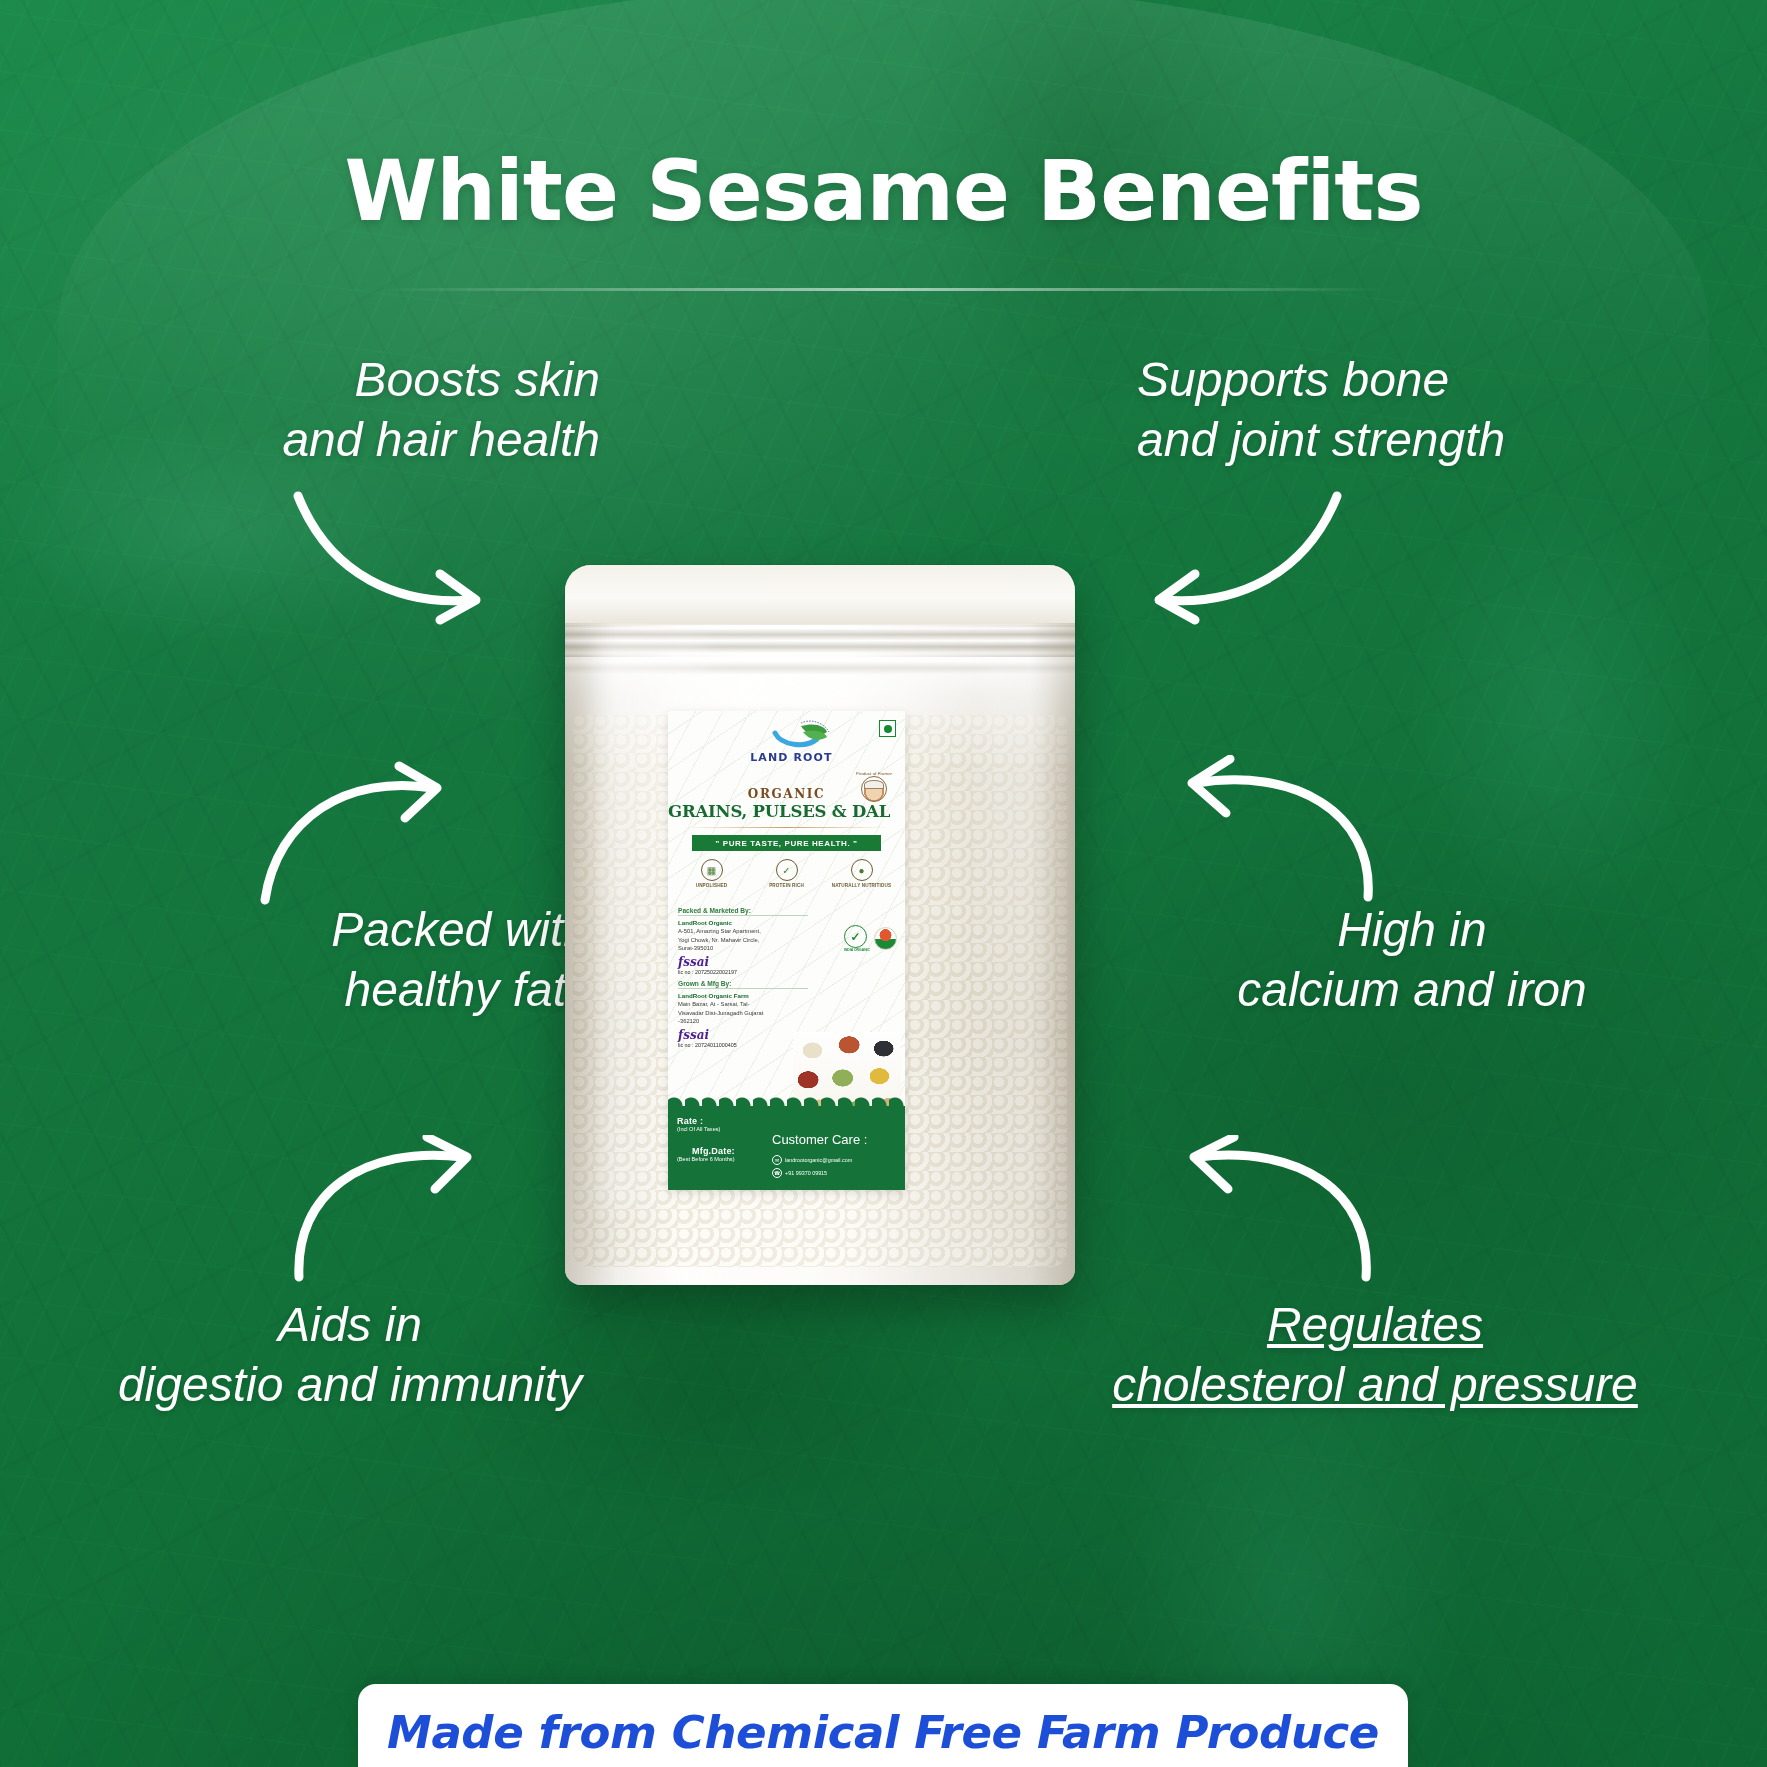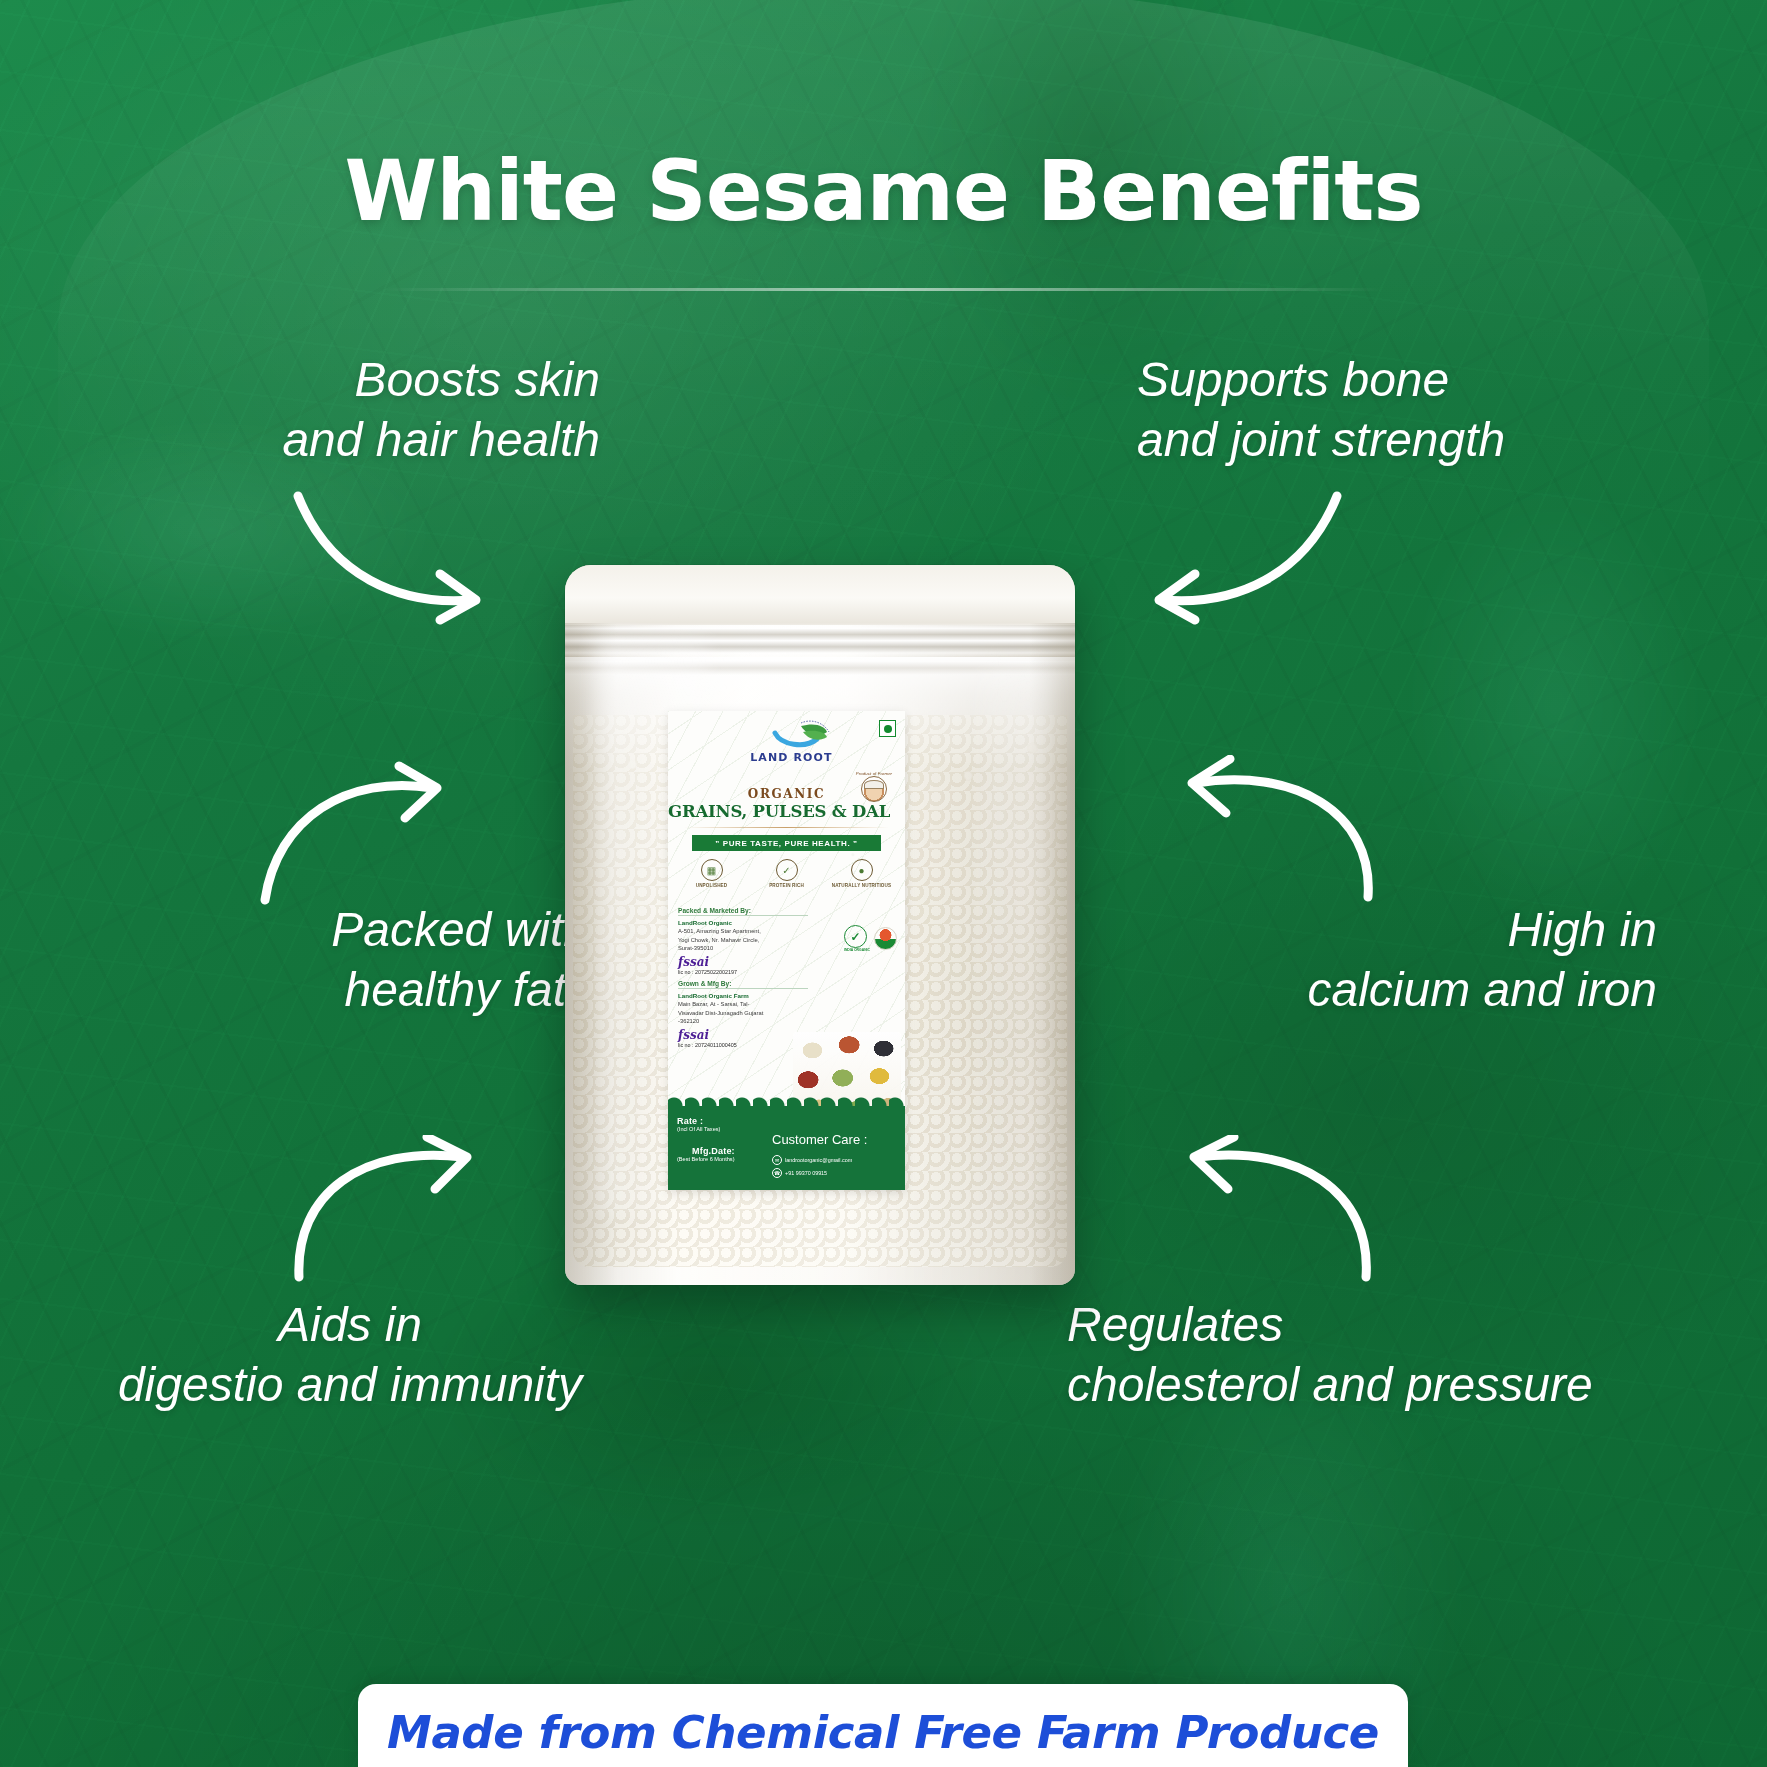--- a/index.html
+++ b/index.html
@@ -51,22 +51,22 @@
   .benefit{position:absolute;color:#fff;font-style:italic;font-size:48px;
     line-height:1.26;font-weight:400;white-space:pre-line;
     text-shadow:0 2px 6px rgba(0,0,0,.20);}
   .ben-r{text-align:right;}
   .ben-l{text-align:left;}
 
   #b0{left:130px;top:350px;width:470px;text-align:right;}
   #b1{left:110px;top:900px;width:480px;text-align:right;}
   #b2{left:60px;top:1295px;width:580px;text-align:center;}
   #b3{right:130px;top:350px;width:500px;text-align:left;}
-  #b4{right:110px;top:900px;width:490px;text-align:right;}
-  #b5{right:60px;top:1295px;width:640px;}
+  #b4{right:110px;top:900px;width:490px;text-align:center;}
+  #b5{right:72px;top:1295px;width:640px;text-align:center;text-decoration:underline;}
 
   .arrow{position:absolute;pointer-events:none;}
 
   
   #pouch{position:absolute;left:565px;top:565px;width:510px;height:720px;}
   .pouch-body{position:absolute;inset:0;
     border-radius:26px 26px 16px 16px;
     background:
       linear-gradient(100deg,#e7e2d8 0%,#f7f4ee 14%,#fffefb 32%,#fbf9f4 58%,#efebe2 83%,#ddd7cb 100%);
     box-shadow:0 22px 48px rgba(0,0,0,.30), 0 0 0 1px rgba(0,0,0,.05);

